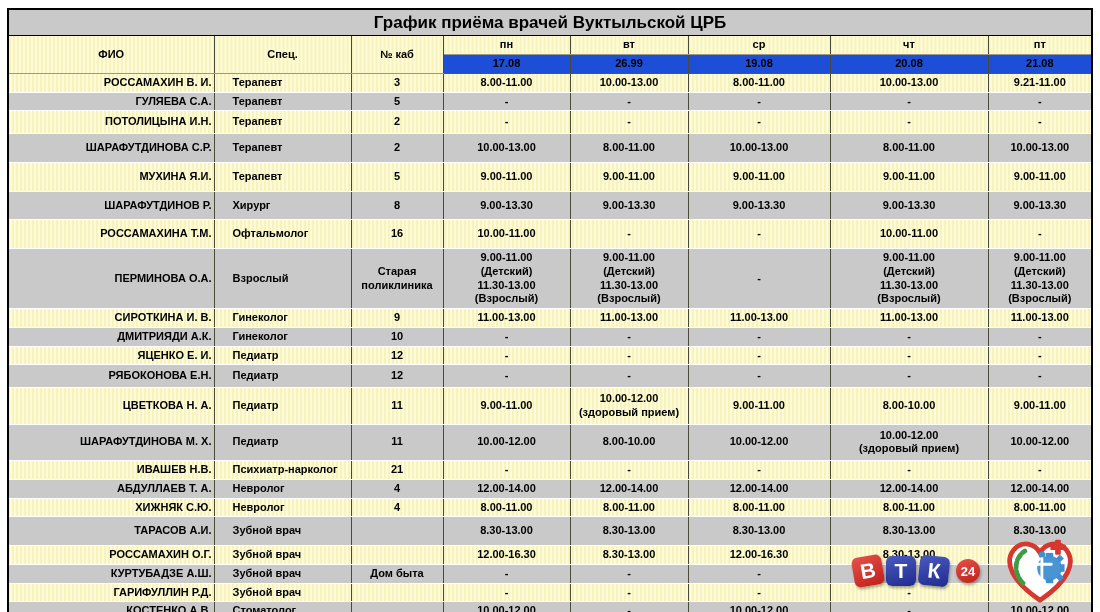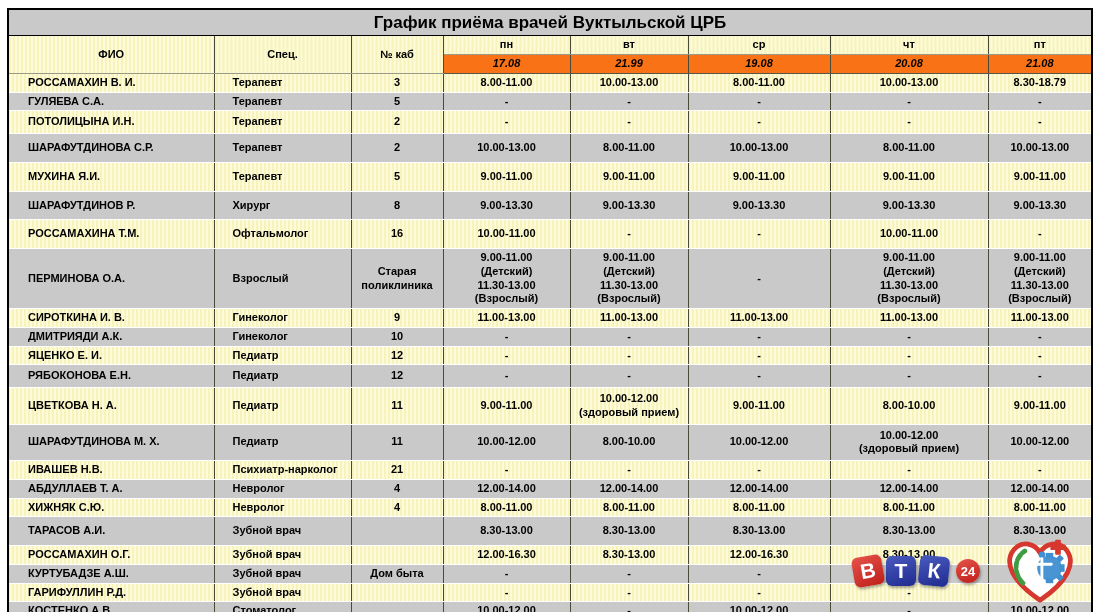--- a/index.html
+++ b/index.html
@@ -9,22 +9,22 @@
     margin:8px 0 0 7px;border:2px solid #000;}
   table.schedule th, table.schedule td{
     border-left:1px solid #4a4a38;border-right:1px solid #4a4a38;
     border-top:1px solid #ffffff;border-bottom:1px solid #ffffff;
     font-size:11px;font-weight:bold;color:#000;text-align:center;
     padding:2px 2px;line-height:1.25;white-space:pre-line;overflow:hidden;}
   .gray-bg{background:#c9c9c9;}
   .yellow-bg{background:repeating-linear-gradient(90deg,#f7f3ba 0 2px,#fdfbda 2px 4px);}
   tr.title-row th{background:#c9c9c9;font-size:17px;border-bottom:1px solid #000;padding:2px;}
   tr.dayhead-row th{border-bottom:1px solid #9a9a88;}
-  tr.date-row th{background:#f97316;border-bottom:1px solid #555548;font-style:italic;}
-  tbody td.name-cell{text-align:left;padding-left:19px;}
+  tr.date-row th{background:#1d4ed8;border-bottom:1px solid #555548;}
+  tbody td.name-cell{text-align:right;padding-left:2px;}
   tbody td.spec-cell{text-align:left;padding-left:18px;}
   tbody tr.tall td{padding-top:7px;padding-bottom:7px;}
   tbody tr.semi td{padding-top:4px;padding-bottom:4px;}
   
   .logos{position:absolute;right:22px;bottom:4px;display:flex;align-items:center;gap:22px;}
   .vtk{display:flex;align-items:center;gap:3px;}
   .vtk .tile{width:30px;height:30px;border-radius:6px;color:#fff;font-weight:bold;
     font-size:21px;display:flex;align-items:center;justify-content:center;
     box-shadow:1px 2px 3px rgba(0,0,0,.35);}
   .vtk .t-red{background:linear-gradient(160deg,#e4524a,#c01f1a);transform:rotate(-10deg);}
@@ -59,36 +59,36 @@
         <th rowspan="2" class="yellow-bg">Спец.</th>
         <th rowspan="2" class="yellow-bg">№ каб</th>
         <th class="yellow-bg">пн</th>
         <th class="yellow-bg">вт</th>
         <th class="yellow-bg">ср</th>
         <th class="yellow-bg">чт</th>
         <th class="yellow-bg">пт</th>
       </tr>
       <tr class="date-row">
         <th>17.08</th>
-        <th>21.99</th>
+        <th>26.99</th>
         <th>19.08</th>
         <th>20.08</th>
         <th>21.08</th>
       </tr>
     </thead>
     <tbody>
         <tr class="yellow-bg">
           <td class="name-cell">РОССАМАХИН В. И.</td>
           <td class="spec-cell">Терапевт</td>
           <td class="room-cell">3</td>
           <td class="time-cell">8.00-11.00</td>
           <td class="time-cell">10.00-13.00</td>
           <td class="time-cell">8.00-11.00</td>
           <td class="time-cell">10.00-13.00</td>
-          <td class="time-cell">8.30-18.79</td>
+          <td class="time-cell">9.21-11.00</td>
         </tr>
         <tr class="gray-bg">
           <td class="name-cell">ГУЛЯЕВА С.А.</td>
           <td class="spec-cell">Терапевт</td>
           <td class="room-cell">5</td>
           <td class="time-cell">-</td>
           <td class="time-cell">-</td>
           <td class="time-cell">-</td>
           <td class="time-cell">-</td>
           <td class="time-cell">-</td>

